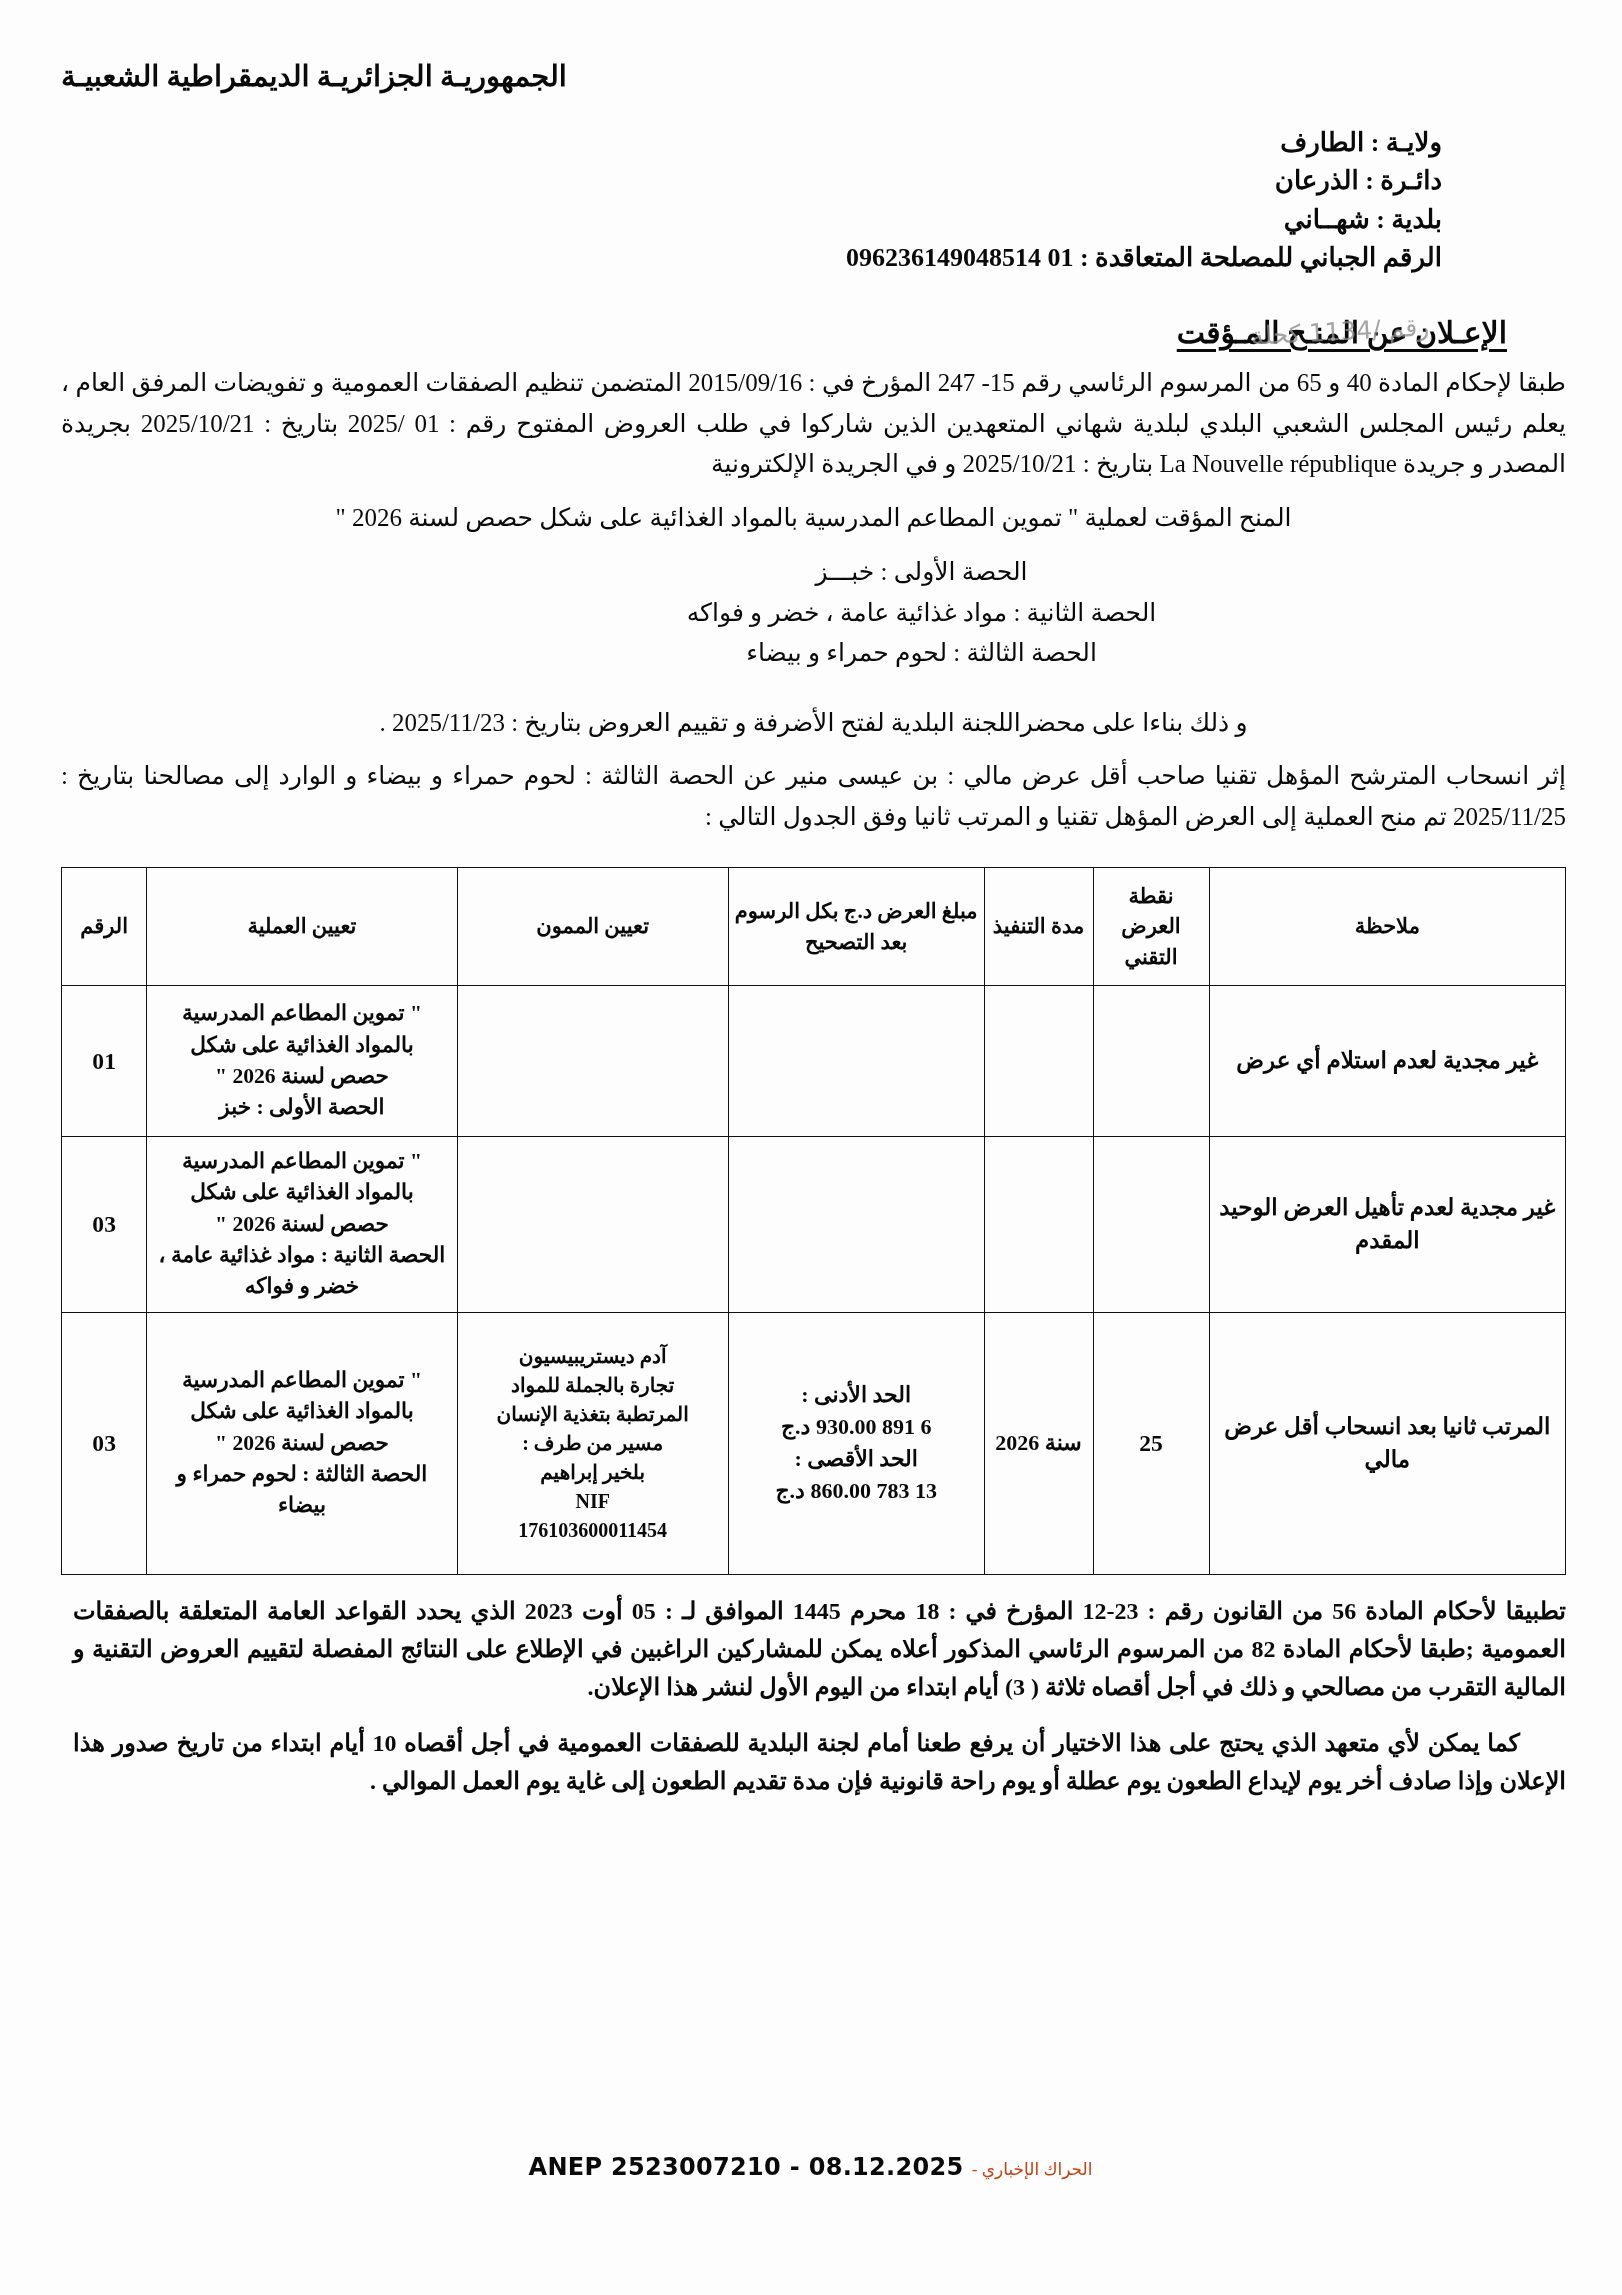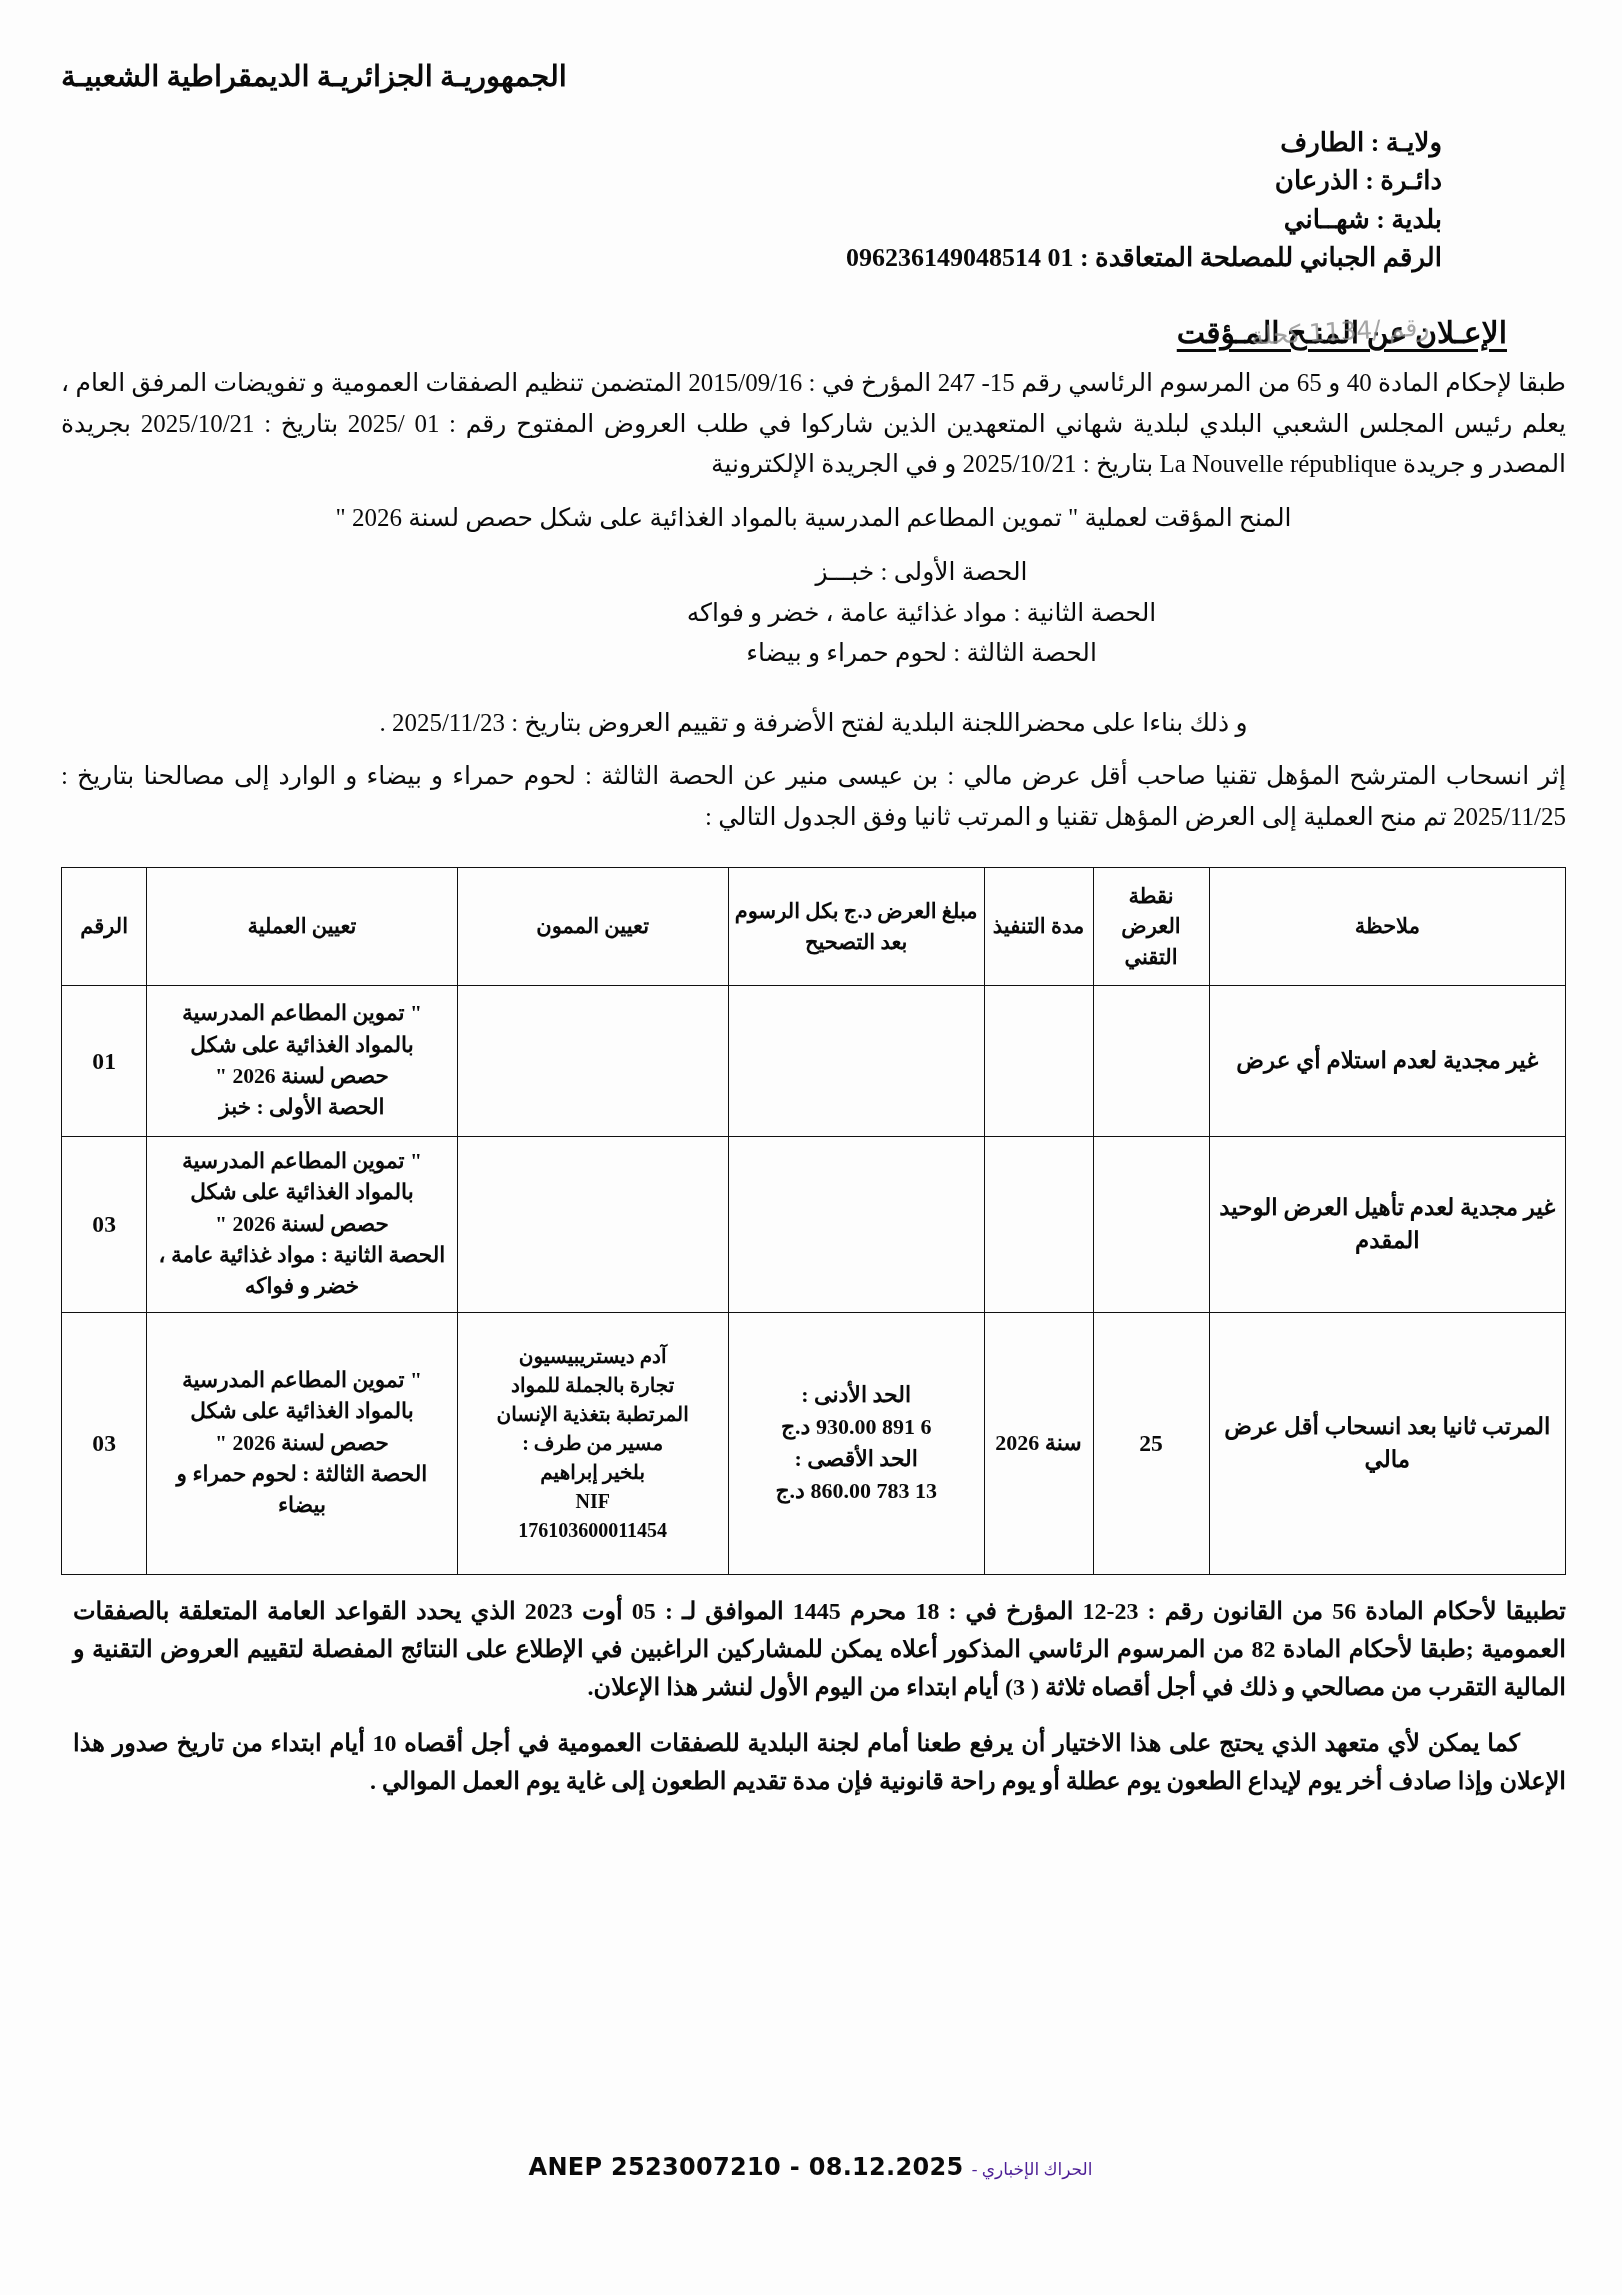--- a/index.html
+++ b/index.html
@@ -145,21 +145,21 @@
     display: inline-block;
     font-family: "DejaVu Sans", sans-serif;
     font-size: 24px;
     font-weight: bold;
     letter-spacing: 0.3px;
   }
   .footer-ar {
     font-family: "Liberation Serif", serif;
     font-size: 17px;
     font-weight: normal;
-    color: #4c1d95;
+    color: #c2410c;
   }
 </style>
 </head>
 <body>
 
 <div class="page">
   <div class="sheet">
 
     <div class="republic">الجمهوريـة الجزائريـة الديمقراطية الشعبيـة</div>
 

